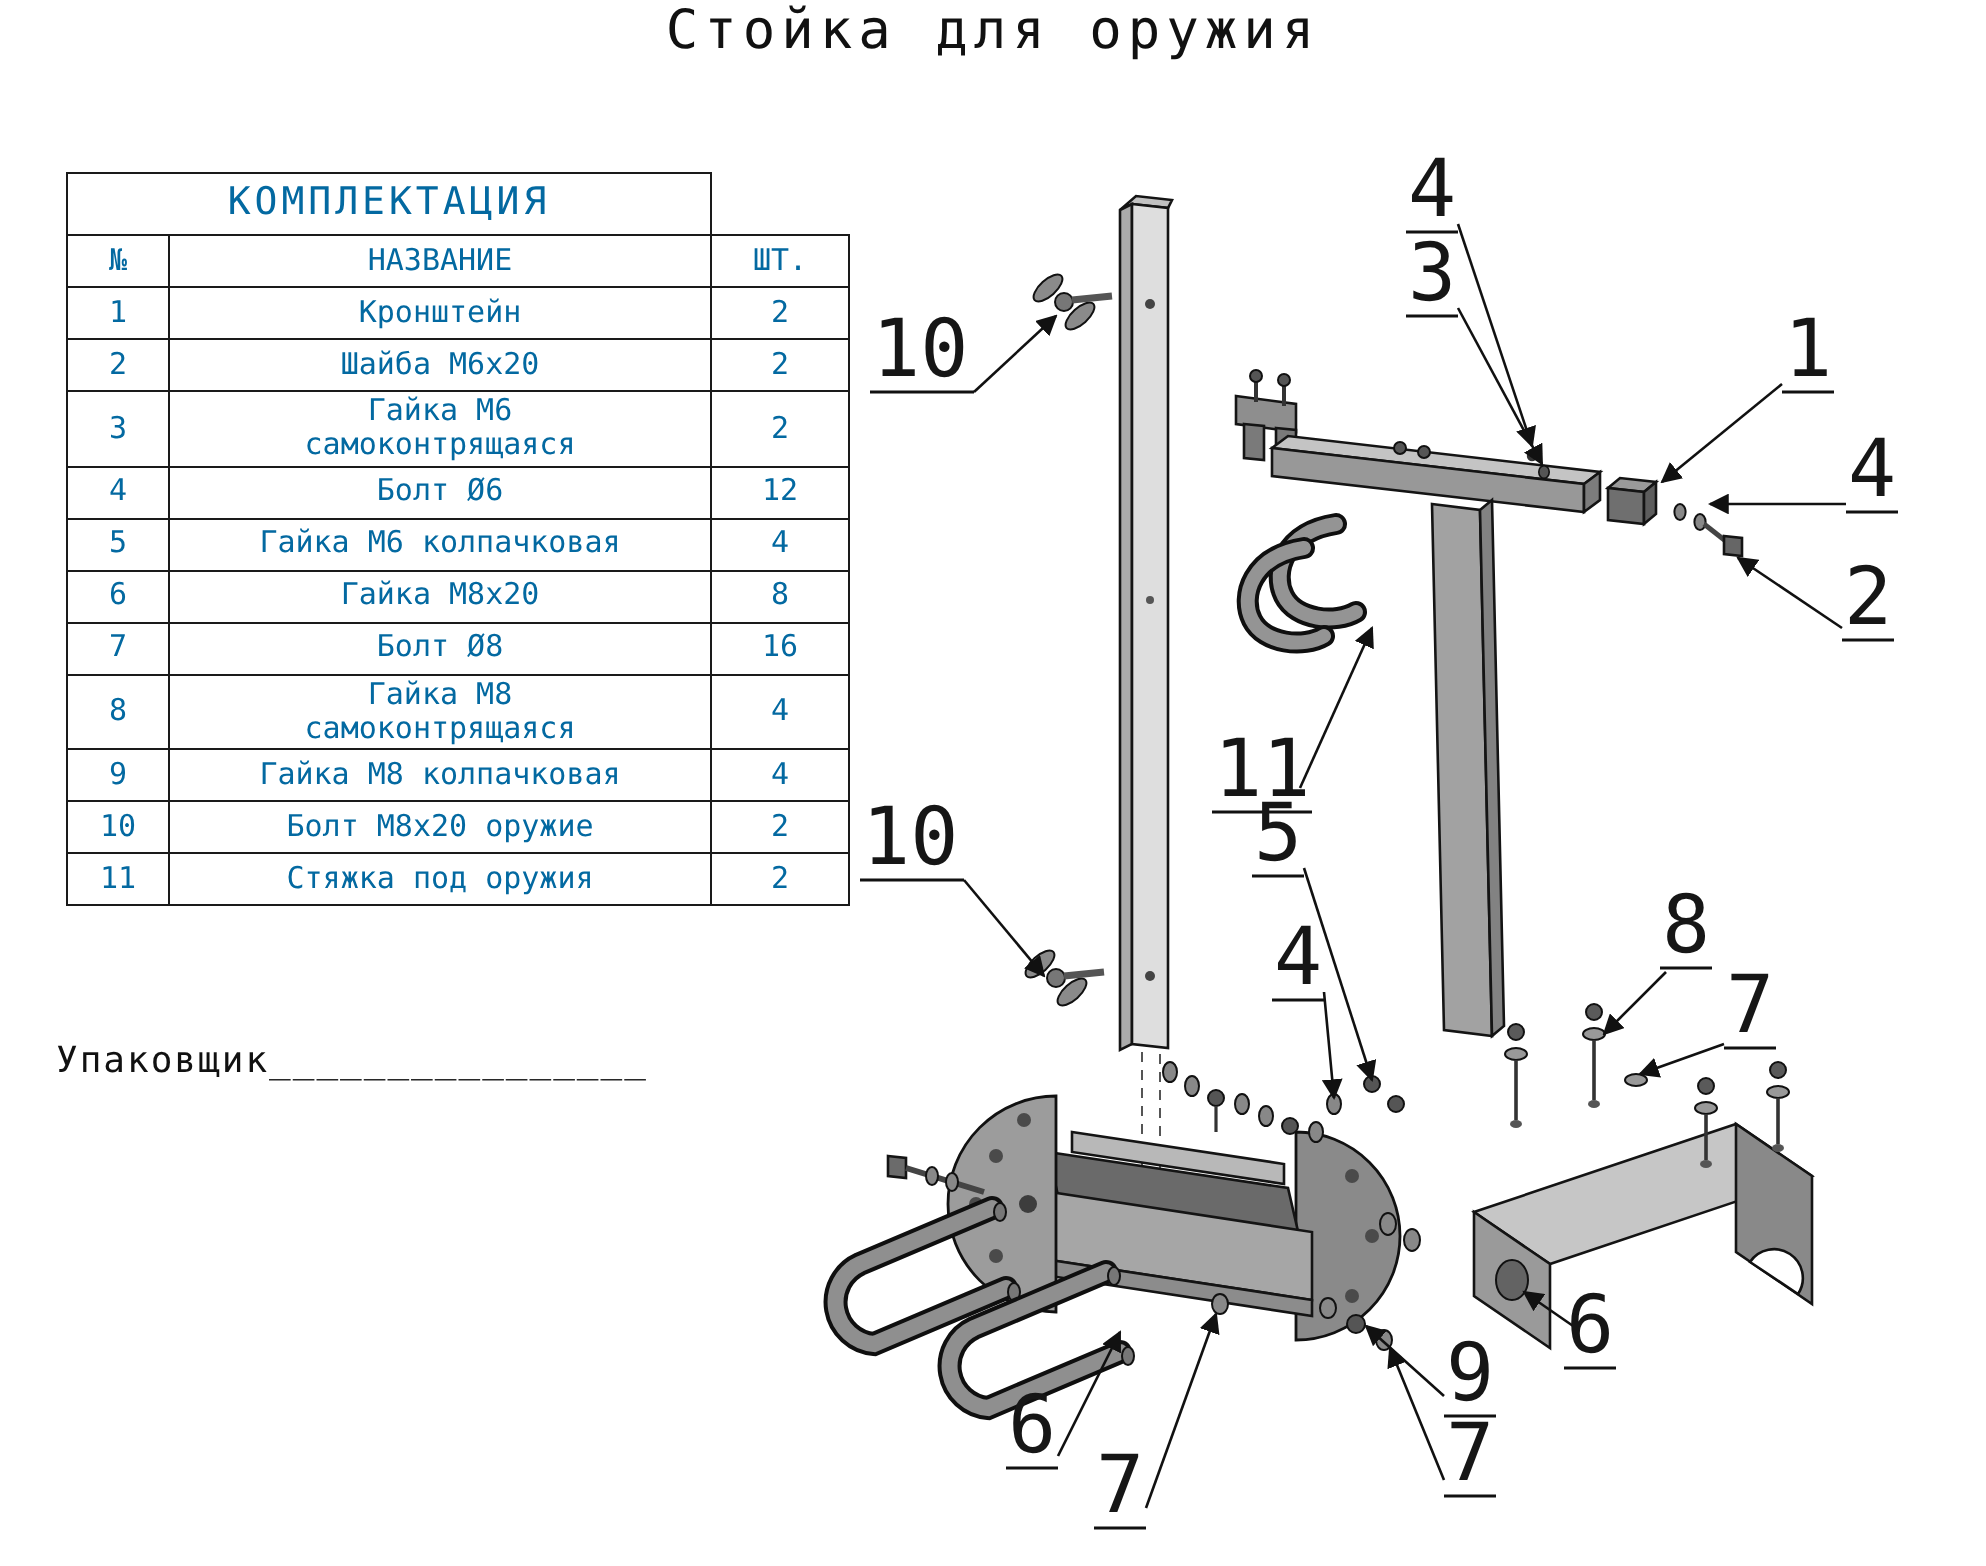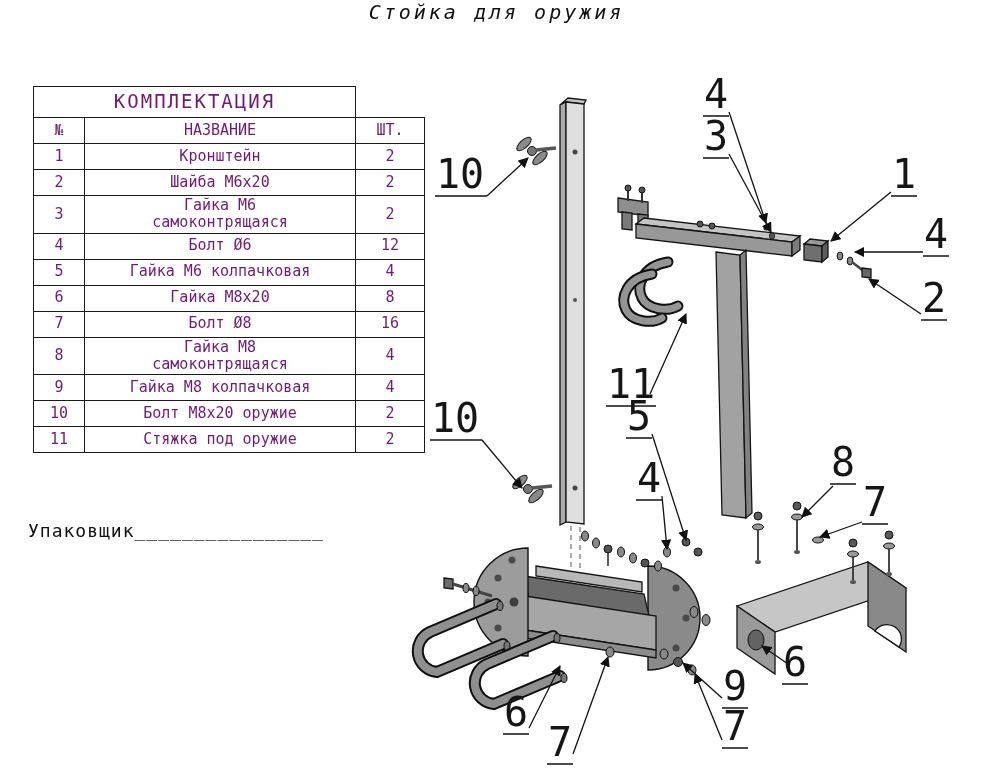--- a/index.html
+++ b/index.html
@@ -3,26 +3,26 @@
 <meta charset="utf-8">
 <style>
   html,body{margin:0;padding:0;background:#ffffff;}
   body{
     width:993px;height:783px;position:relative;overflow:hidden;
     font-family:"DejaVu Sans Mono","Liberation Mono",monospace;color:#111;
   }
   .abs{position:absolute;}
   
   .title-wrap{left:0;top:8;width:993px;text-align:center;}
-  .title-line1{font-size:20px;letter-spacing:3px;white-space:pre;font-style:italic;}
+  .title-line1{font-size:27px;letter-spacing:3px;white-space:pre;}
   .title-line2{font-size:20px;letter-spacing:2px;white-space:pre;}
   
   .spec-wrap{left:33px;top:86px;}
   table.spec{border-collapse:collapse;font-family:"DejaVu Sans Mono","Liberation Mono",monospace;
-             font-size:15px;color:#701a75;}
+             font-size:15px;color:#0369a1;}
   table.spec td{border:1.5px solid #1a1a1a;text-align:center;padding:1px 4px;line-height:1.15;}
   table.spec td.ghost{border:none;}
   table.spec tr{height:26px;}
   td.hdr{font-size:19px;letter-spacing:2px;height:28px;}
   td.num{width:42px;}
   td.name{width:262px;white-space:pre-line;}
   td.qty{width:60px;}
   
   .packer{left:28px;top:520px;font-size:18px;letter-spacing:1px;white-space:pre;}
   
@@ -314,20 +314,20 @@
         <td class="name">Гайка М8 колпачковая</td>
         <td class="qty">4</td>
       </tr>
       <tr>
         <td class="num">10</td>
         <td class="name">Болт М8х20 оружие</td>
         <td class="qty">2</td>
       </tr>
       <tr>
         <td class="num">11</td>
-        <td class="name">Стяжка под оружие</td>
+        <td class="name">Стяжка под оружия</td>
         <td class="qty">2</td>
       </tr>
     </tbody>
   </table>
 </div>
 
 <div class="abs packer">Упаковщик________________</div>
 
 </body></html>

